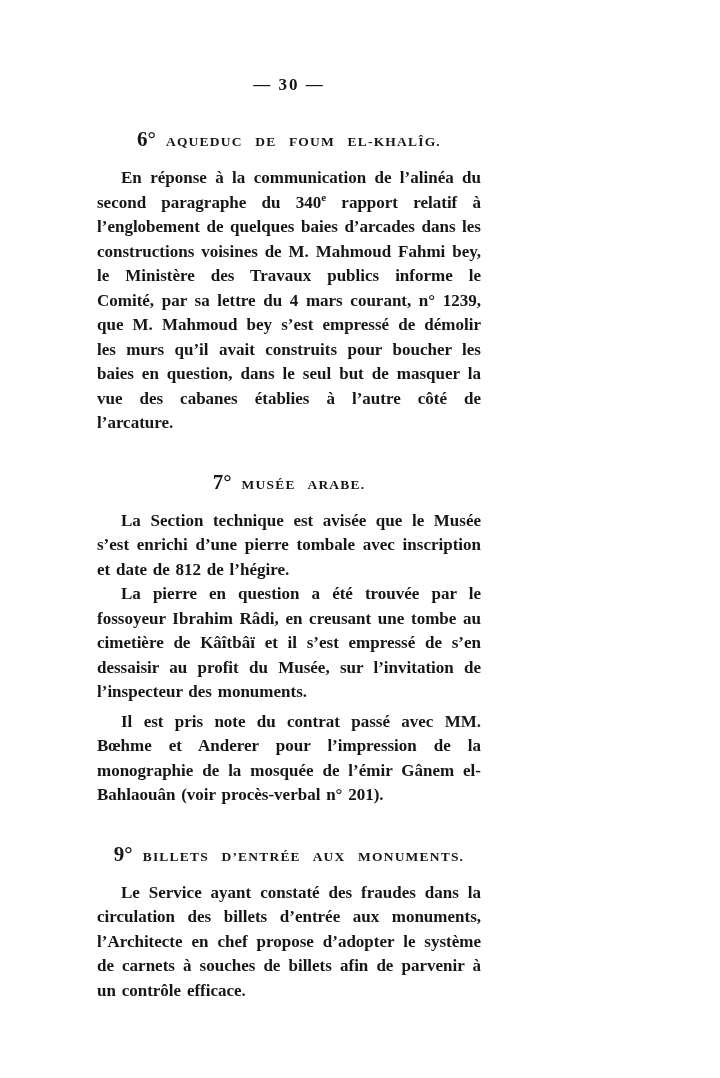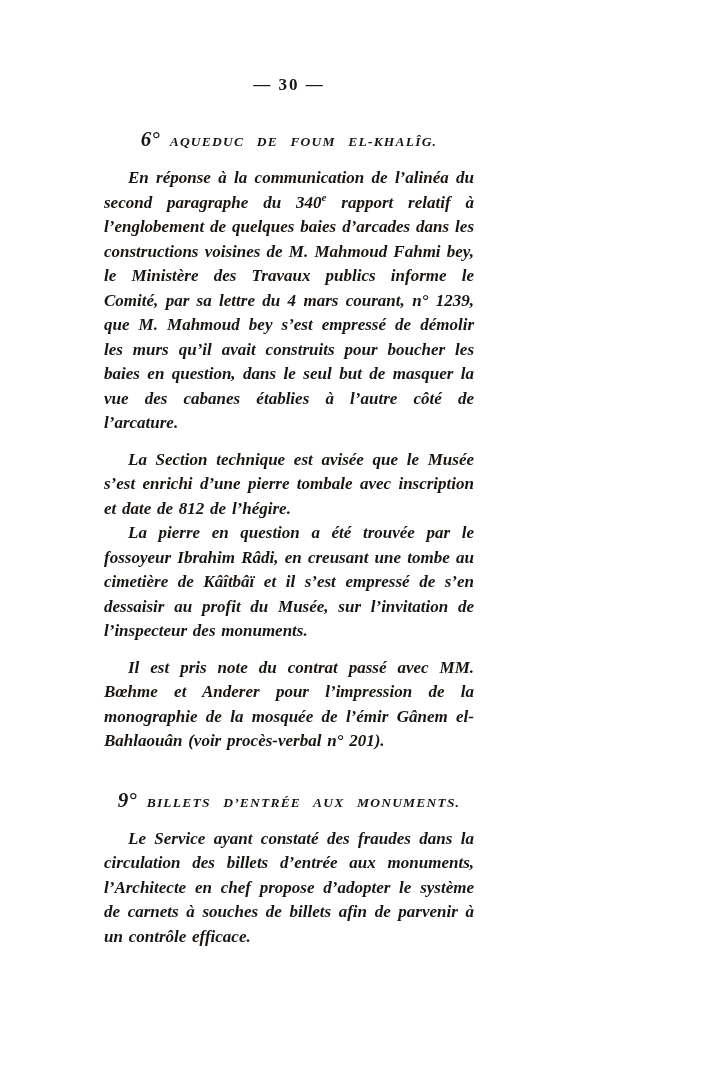--- a/index.html
+++ b/index.html
@@ -51,37 +51,40 @@
     font-weight: bold;
     line-height: 24.5px;
     text-align: justify;
     text-indent: 24px;
     word-spacing: 1.5px;
   }
   p.body-par sup {
     font-size: 11px;
     line-height: 0;
   }
-  section { margin: 12px; font-style: italic; }
+  section { margin: 5px; }
 </style>
 </head>
 <body>
 
 <div class="page">
 
   <div class="pagenum">— 30 —</div>
 
   <section>
     <div class="heading">
       <span class="hnum">6°</span><span class="htitle">AQUEDUC DE FOUM EL-KHALÎG.</span>
     </div>
     <p class="body-par"><span>En réponse à la communication de l’alinéa du second paragraphe du 340</span><sup>e</sup><span> rapport relatif à l’englobement de quelques baies d’arcades dans les constructions voisines de M. Mahmoud Fahmi bey, le Ministère des Travaux publics informe le Comité, par sa lettre du 4 mars courant, n° 1239, que M. Mahmoud bey s’est empressé de démolir les murs qu’il avait construits pour boucher les baies en question, dans le seul but de masquer la vue des cabanes établies à l’autre côté de l’arcature.</span></p>
   </section>
 
   <section>
+    <div class="heading">
+      <span class="hnum">7°</span><span class="htitle">MUSÉE ARABE.</span>
+    </div>
     <p class="body-par">La Section technique est avisée que le Musée s’est enrichi d’une pierre tombale avec inscription et date de 812 de l’hégire.</p>
     <p class="body-par">La pierre en question a été trouvée par le fossoyeur Ibrahim Râdi, en creusant une tombe au cimetière de Kâîtbâï et il s’est empressé de s’en dessaisir au profit du Musée, sur l’invitation de l’inspecteur des monuments.</p>
   </section>
 
   <section>
     <p class="body-par">Il est pris note du contrat passé avec MM. Bœhme et Anderer pour l’impression de la monographie de la mosquée de l’émir Gânem el-Bahlaouân (voir procès-verbal n° 201).</p>
   </section>
 
   <section>
     <div class="heading">

